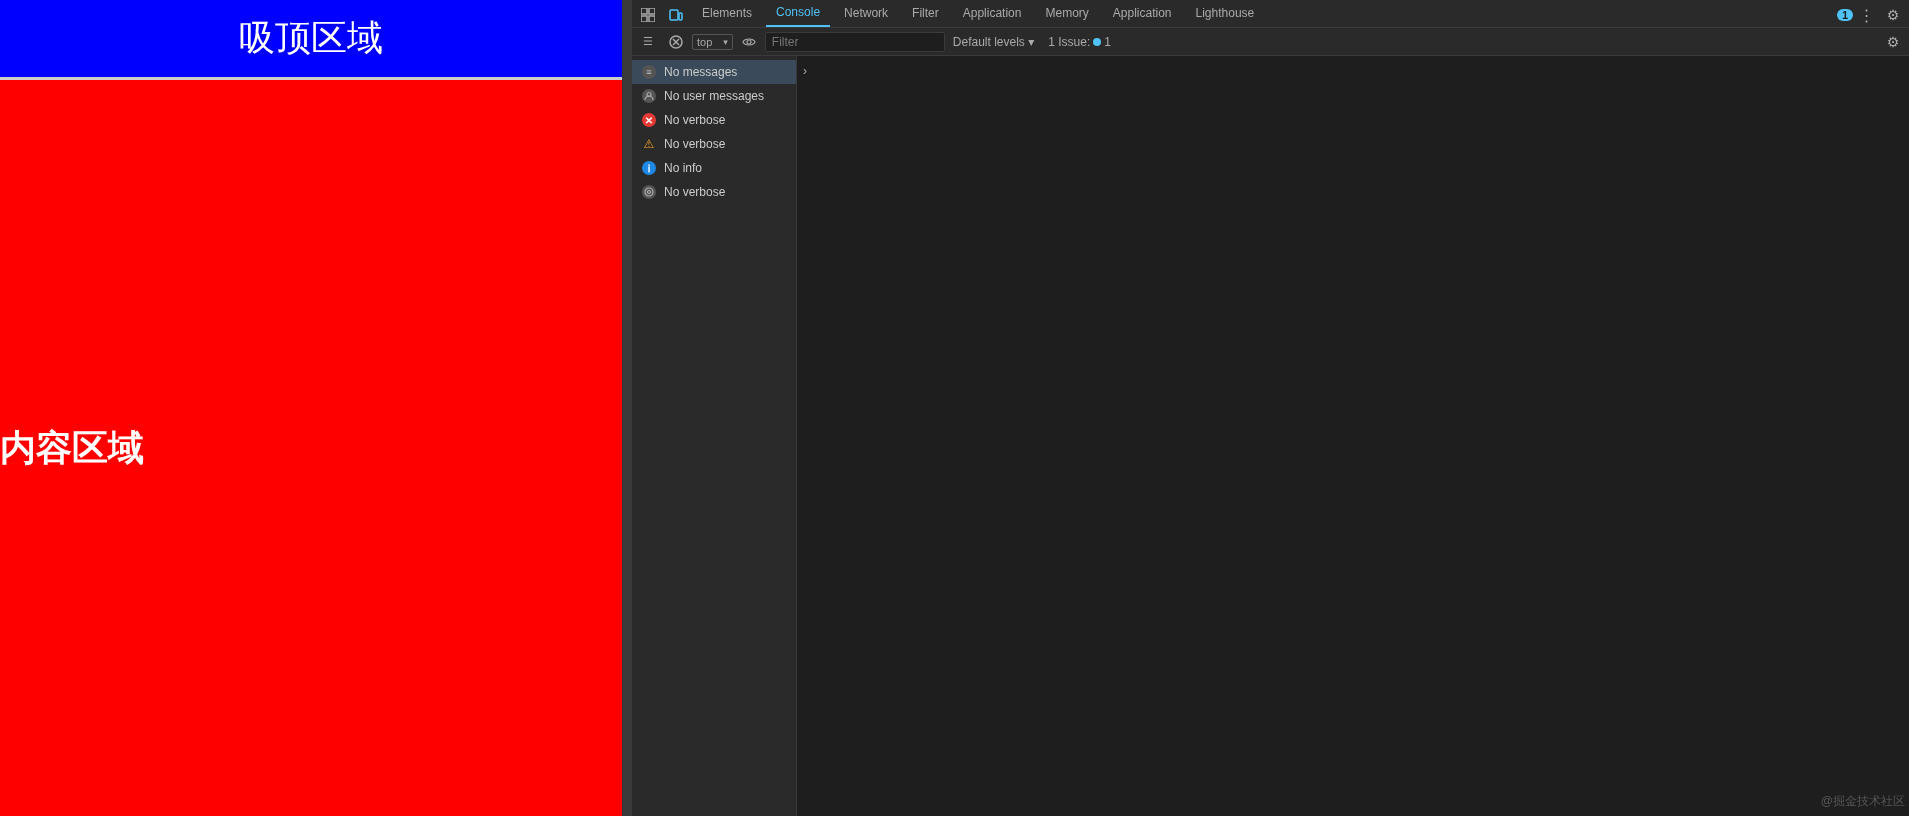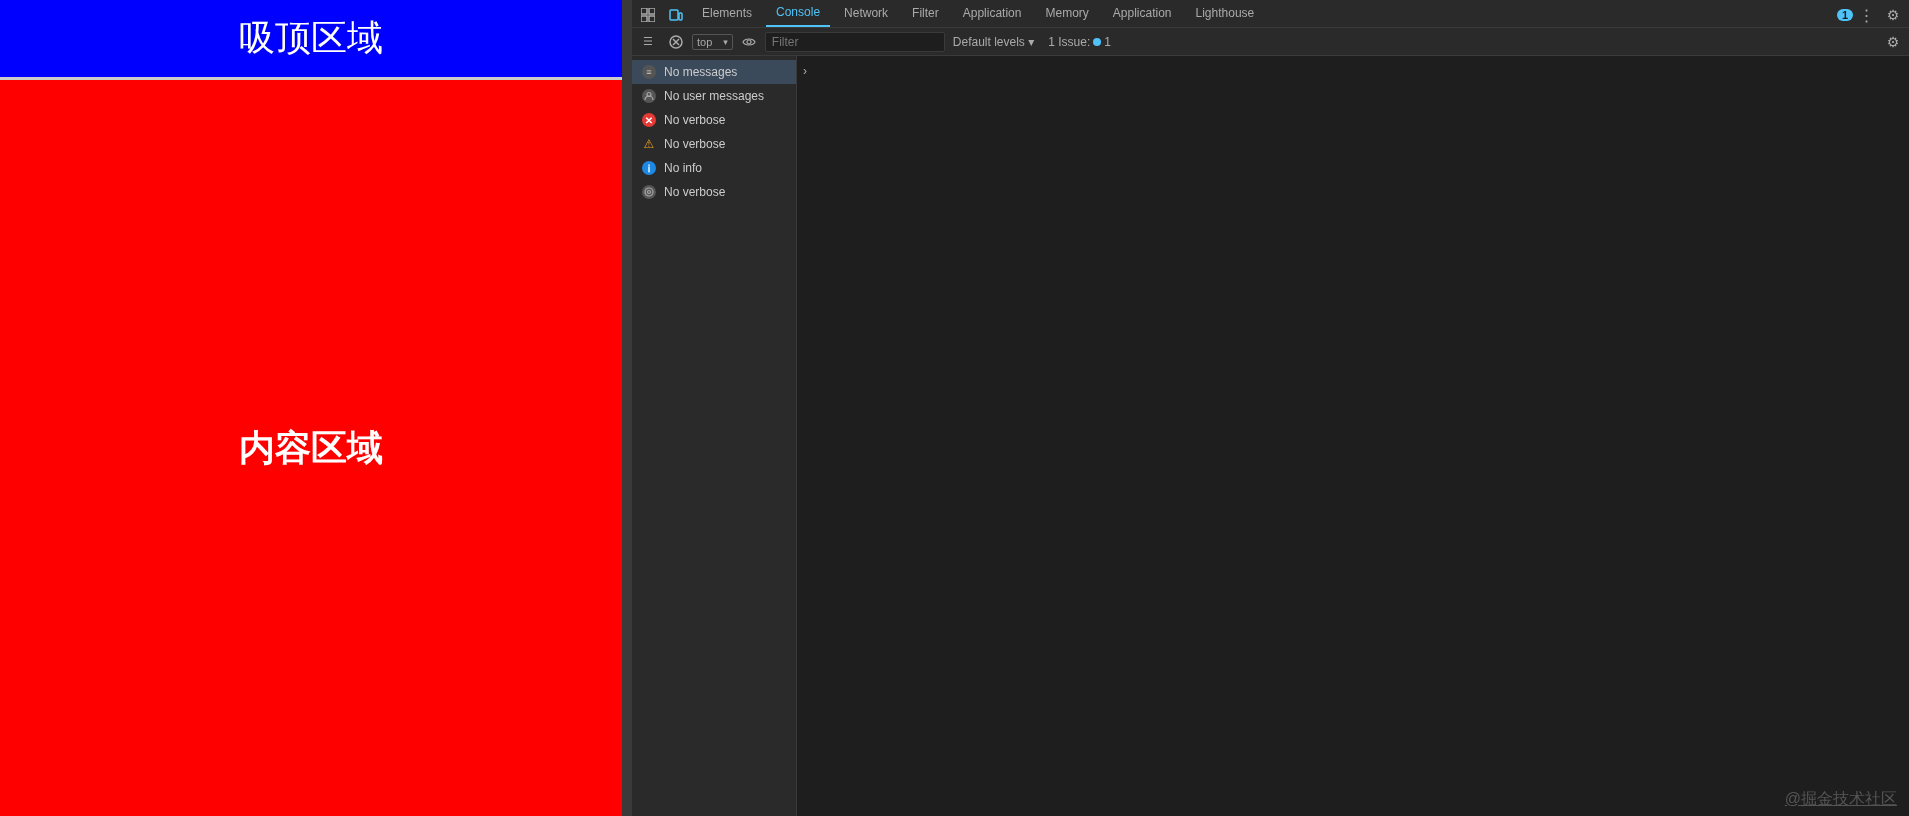--- a/index.html
+++ b/index.html
@@ -27,21 +27,20 @@
       color: white;
       font-size: 36px;
       font-weight: normal;
     }
 
     #content-area {
       background: #ff0000;
       flex: 1;
       display: flex;
       align-items: center;
-      justify-content: center;
     }
 
     #content-text {
       color: white;
       font-size: 36px;
       font-weight: bold;
     }
 
     
     #scrollbar {
@@ -238,24 +237,23 @@
       color: #aaa;
       font-size: 16px;
       cursor: pointer;
       padding: 2px;
     }
 
     
     #watermark {
       position: fixed;
       bottom: 6px;
-      right: 12px;
+      right: 4px;
       color: #555;
-      font-size: 16px;
-      text-decoration: underline;
+      font-size: 12px;
     }
 
     .top-selector {
       background: transparent;
       border: 1px solid #555;
       color: #aaa;
       font-size: 11px;
       padding: 1px 4px;
       border-radius: 2px;
       cursor: pointer;

